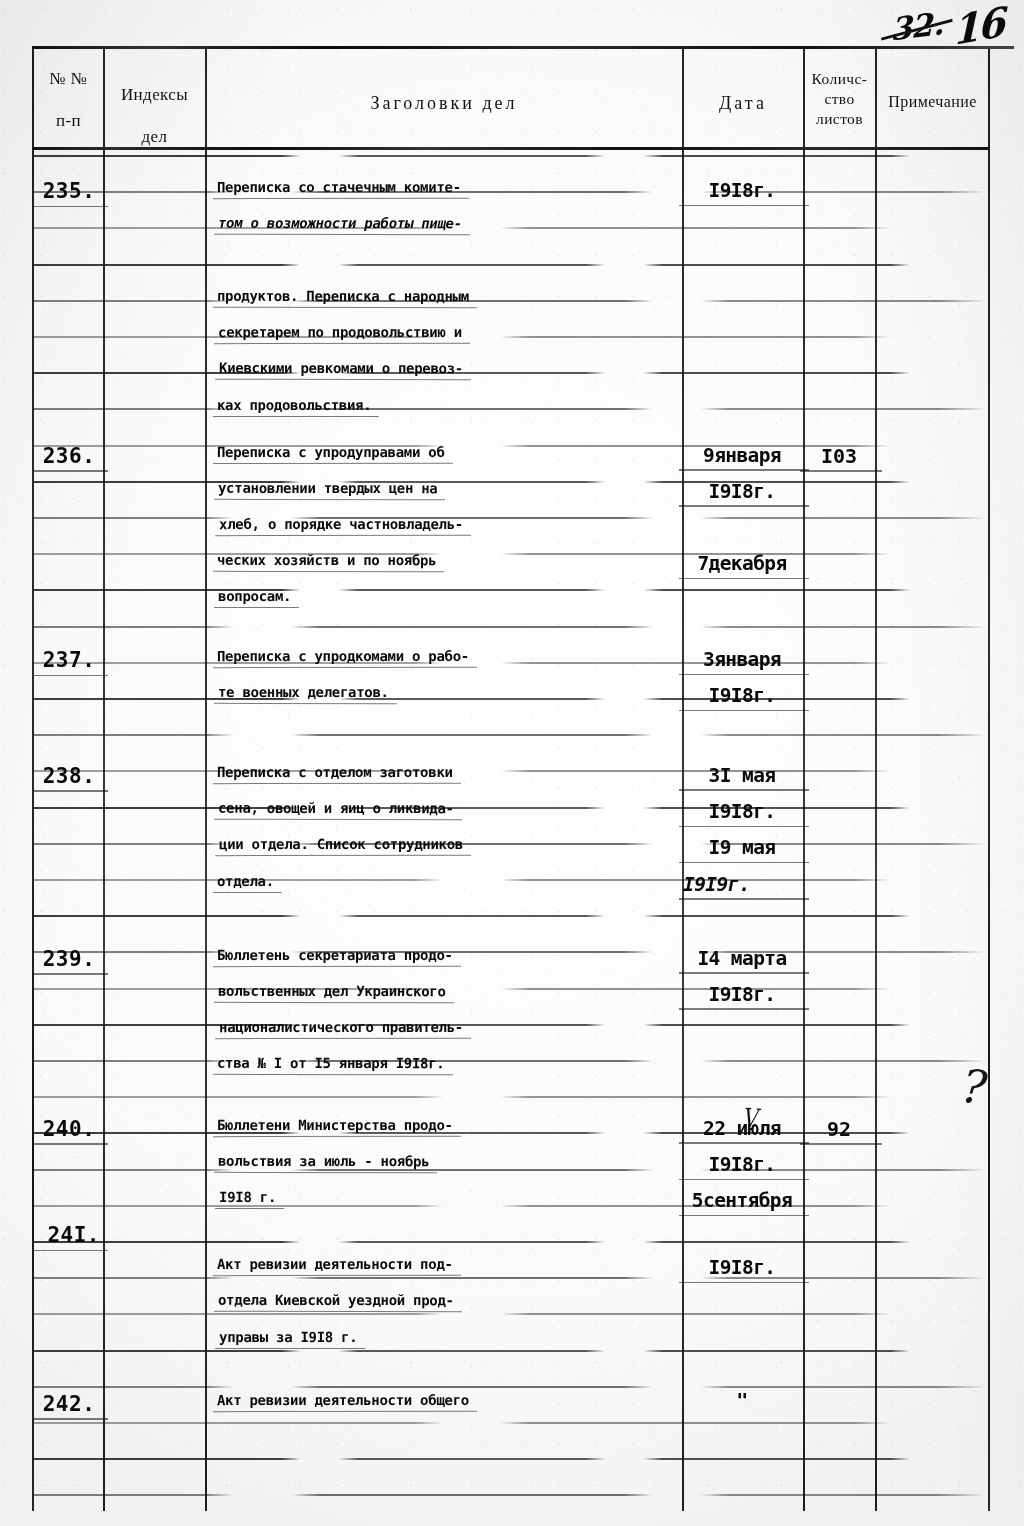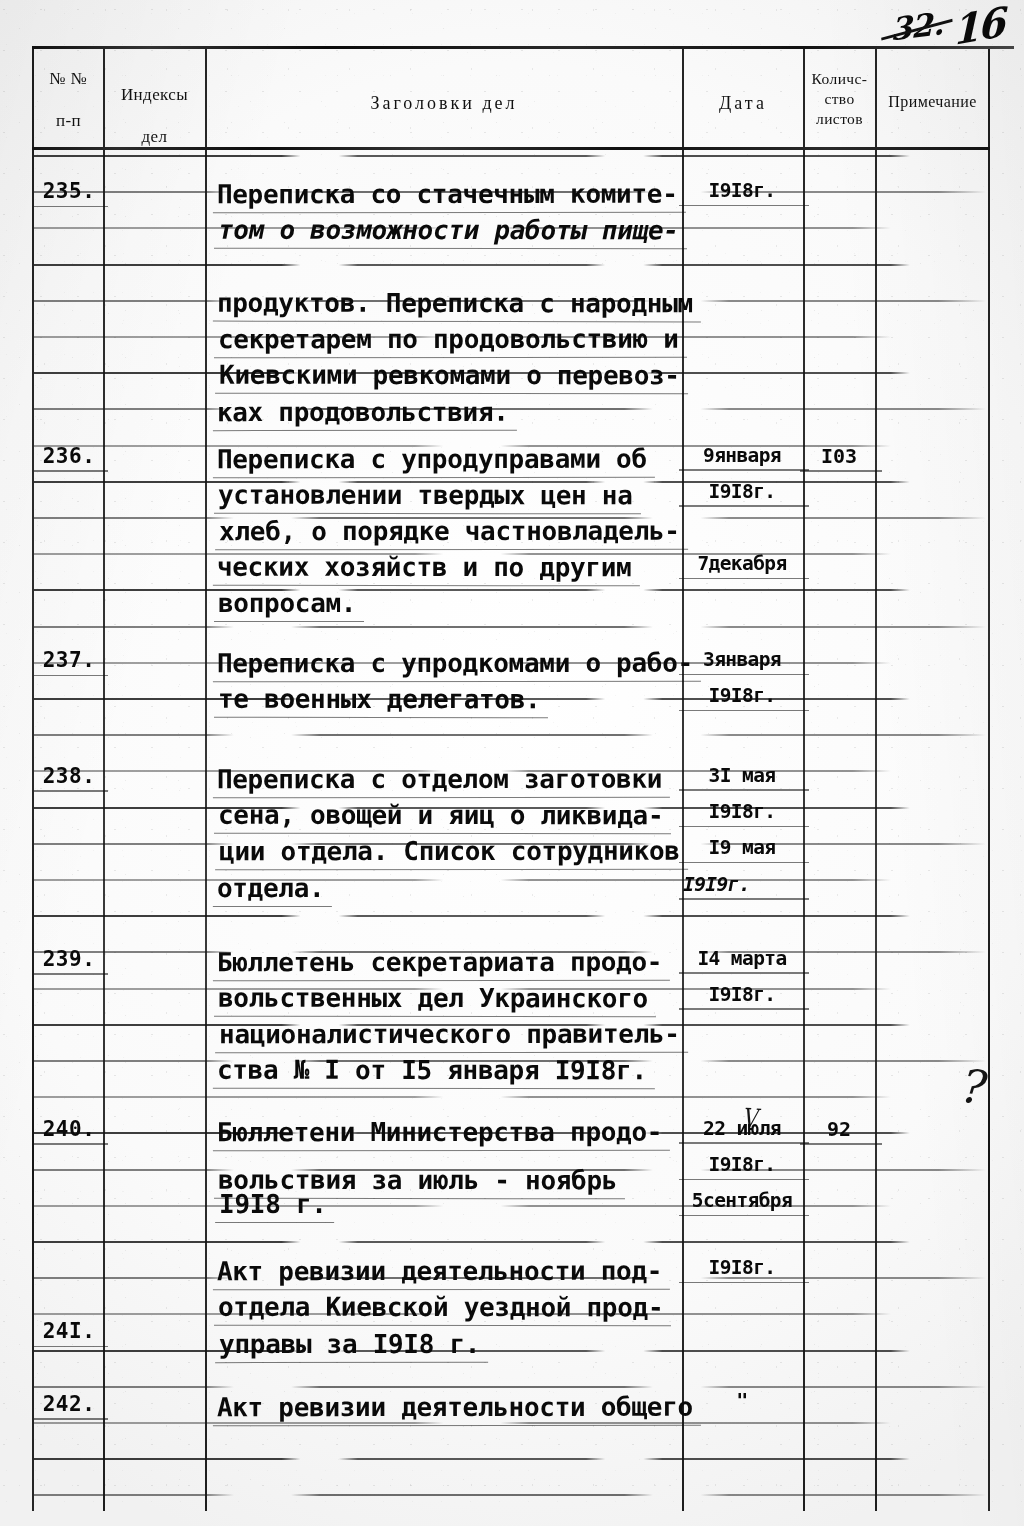--- a/index.html
+++ b/index.html
@@ -134,21 +134,21 @@
     font-family:"DejaVu Sans Mono", monospace;
     font-weight:700;
     color:#0a0a0a;
     white-space:nowrap;
     -webkit-font-smoothing:none;
   }
   .num{
     font-size:21px;letter-spacing:.5px;
   }
   .title-line{
-    font-size:26px;letter-spacing:-.3px;
+    font-size:14px;letter-spacing:-.3px;
   }
   .date-line{
     font-size:19.5px;letter-spacing:-.6px;
   }
   .cnt{
     font-size:20px;letter-spacing:0px;
   }
   
   .ul::after{
     content:"";position:absolute;left:-4px;right:-8px;bottom:-4px;height:1.5px;
@@ -230,21 +230,21 @@
       <div class="tw title-line ul" style="left: 186px; top: 275.1px; transform: translateX(0px) rotate(-0.06deg);">секретарем по продовольствию и</div>
       <div class="tw title-line ul" style="left: 186px; top: 311.3px; transform: translateX(1.1px) rotate(0.09deg);">Киевскими ревкомами о перевоз-</div>
       <div class="tw title-line ul" style="left: 186px; top: 347.5px; transform: translateX(-1.1px) rotate(-0.06deg);">ках продовольствия.</div>
       <div class="tw date-line ul" style="left: 651px; width: 118px; text-align: center; top: 130.3px;">I9I8г.</div>
       <div class="tw" style="left: 850px; width: 100px; top: 130.25px; font-size: 19px;"></div>
       <div class="tw num ul" style="left: 6px; width: 62px; text-align: center; top: 394.51px;">236.</div>
       <div class="tw" style="left: 80px; width: 86px; top: 394.51px; font-size: 19px;"></div>
       <div class="tw title-line ul" style="left: 186px; top: 394.5px; transform: translateX(-1.1px) rotate(-0.06deg);">Переписка с упродуправами об</div>
       <div class="tw title-line ul" style="left: 186px; top: 430.7px; transform: translateX(0px) rotate(0.09deg);">установлении твердых цен на</div>
       <div class="tw title-line ul" style="left: 186px; top: 466.9px; transform: translateX(1.1px) rotate(-0.06deg);">хлеб, о порядке частновладель-</div>
-      <div class="tw title-line ul" style="left: 186px; top: 503.1px; transform: translateX(-1.1px) rotate(0.09deg);">ческих хозяйств и по другим</div>
+      <div class="tw title-line ul" style="left: 186px; top: 503.1px; transform: translateX(-1.1px) rotate(0.09deg);">ческих хозяйств и по ноябрь</div>
       <div class="tw title-line ul" style="left: 186px; top: 539.3px; transform: translateX(0px) rotate(-0.06deg);">вопросам.</div>
       <div class="tw date-line ul" style="left: 651px; width: 118px; text-align: center; top: 394.5px;">9января</div>
       <div class="tw date-line ul" style="left: 651px; width: 118px; text-align: center; top: 430.7px;">I9I8г.</div>
       <div class="tw date-line ul" style="left: 651px; width: 118px; text-align: center; top: 503.1px;">7декабря</div>
       <div class="tw cnt ul" style="left: 772px; width: 70px; text-align: center; top: 394.51px;">I03</div>
       <div class="tw" style="left: 850px; width: 100px; top: 394.51px; font-size: 19px;"></div>
       <div class="tw num ul" style="left: 6px; width: 62px; text-align: center; top: 599.04px;">237.</div>
       <div class="tw" style="left: 80px; width: 86px; top: 599.04px; font-size: 19px;"></div>
       <div class="tw title-line ul" style="left: 186px; top: 599px; transform: translateX(-1.1px) rotate(-0.06deg);">Переписка с упродкомами о рабо-</div>
       <div class="tw title-line ul" style="left: 186px; top: 635.2px; transform: translateX(0px) rotate(0.09deg);">те военных делегатов.</div>
@@ -267,28 +267,28 @@
       <div class="tw title-line ul" style="left: 186px; top: 897.7px; transform: translateX(-1.1px) rotate(-0.06deg);">Бюллетень секретариата продо-</div>
       <div class="tw title-line ul" style="left: 186px; top: 933.9px; transform: translateX(0px) rotate(0.09deg);">вольственных дел Украинского</div>
       <div class="tw title-line ul" style="left: 186px; top: 970.1px; transform: translateX(1.1px) rotate(-0.06deg);">националистического правитель-</div>
       <div class="tw title-line ul" style="left: 186px; top: 1006.3px; transform: translateX(-1.1px) rotate(0.09deg);">ства № I от I5 января I9I8г.</div>
       <div class="tw date-line ul" style="left: 651px; width: 118px; text-align: center; top: 897.7px;">I4 марта</div>
       <div class="tw date-line ul" style="left: 651px; width: 118px; text-align: center; top: 933.9px;">I9I8г.</div>
       <div class="tw" style="left: 850px; width: 100px; top: 897.69px; font-size: 19px;"></div>
       <div class="tw num ul" style="left: 6px; width: 62px; text-align: center; top: 1067.83px;">240.</div>
       <div class="tw" style="left: 80px; width: 86px; top: 1067.83px; font-size: 19px;"></div>
       <div class="tw title-line ul" style="left: 186px; top: 1067.8px; transform: translateX(-1.1px) rotate(-0.06deg);">Бюллетени Министерства продо-</div>
-      <div class="tw title-line ul" style="left: 186px; top: 1104px; transform: translateX(0px) rotate(0.09deg); margin-top: 12px;">вольствия за июль - ноябрь</div>
+      <div class="tw title-line ul" style="left: 186px; top: 1104px; transform: translateX(0px) rotate(0.09deg);">вольствия за июль - ноябрь</div>
       <div class="tw title-line ul" style="left: 186px; top: 1140.2px; transform: translateX(1.1px) rotate(-0.06deg);">I9I8 г.</div>
       <div class="tw date-line ul" style="left: 651px; width: 118px; text-align: center; top: 1067.8px;">22 июля</div>
       <div class="tw date-line ul" style="left: 651px; width: 118px; text-align: center; top: 1104px;">I9I8г.</div>
       <div class="tw date-line ul" style="left: 651px; width: 118px; text-align: center; top: 1140.2px;">5сентября</div>
       <div class="tw cnt ul" style="left: 772px; width: 70px; text-align: center; top: 1067.83px;">92</div>
       <div class="tw" style="left: 850px; width: 100px; top: 1067.83px; font-size: 19px;"></div>
-      <div class="tw num ul" style="left: 6px; width: 62px; text-align: center; top: 1270px;">24I.</div>
+      <div class="tw num ul" style="left: 6px; width: 62px; text-align: right; top: 1174px;">24I.</div>
       <div class="tw" style="left: 80px; width: 86px; top: 1207.2px; font-size: 19px;"></div>
       <div class="tw title-line ul" style="left: 186px; top: 1243.4px; transform: translateX(0px) rotate(0.09deg);">отдела Киевской уездной прод-</div>
       <div class="tw title-line ul" style="left: 186px; top: 1207.2px; transform: translateX(-1.1px) rotate(-0.06deg);">Акт ревизии деятельности под-</div>
       <div class="tw title-line ul" style="left: 186px; top: 1279.6px; transform: translateX(1.1px) rotate(-0.06deg);">управы за I9I8 г.</div>
       <div class="tw date-line ul" style="left: 651px; width: 118px; text-align: center; top: 1207.2px;">I9I8г.</div>
       <div class="tw" style="left: 850px; width: 100px; top: 1207.2px; font-size: 19px;"></div>
       <div class="tw num ul" style="left: 6px; width: 62px; text-align: center; top: 1342.95px;">242.</div>
       <div class="tw" style="left: 80px; width: 86px; top: 1342.95px; font-size: 19px;"></div>
       <div class="tw title-line ul" style="left: 186px; top: 1343px; transform: translateX(-1.1px) rotate(-0.06deg);">Акт ревизии деятельности общего</div>
       <div class="tw date-line" style="left: 651px; width: 118px; text-align: center; top: 1338.95px; font-size: 20px;">"</div>

